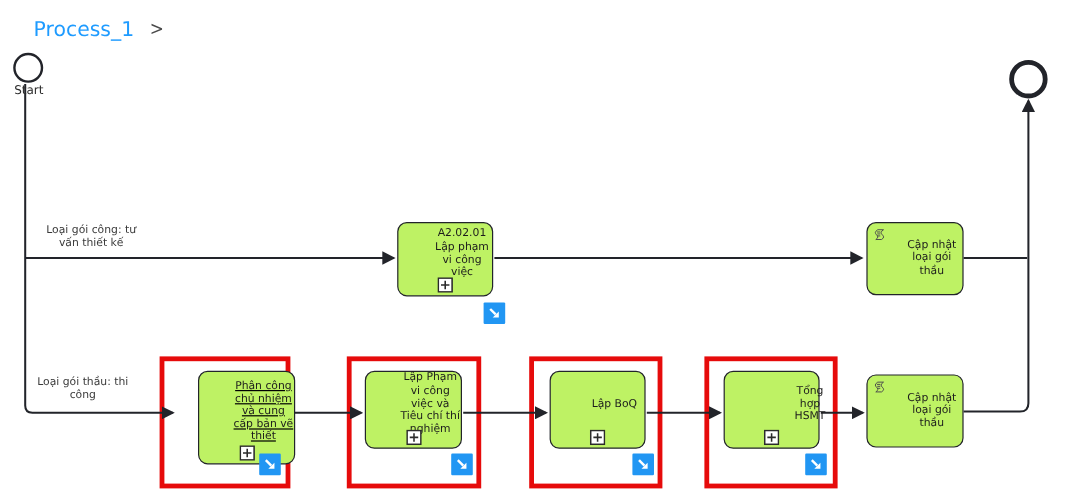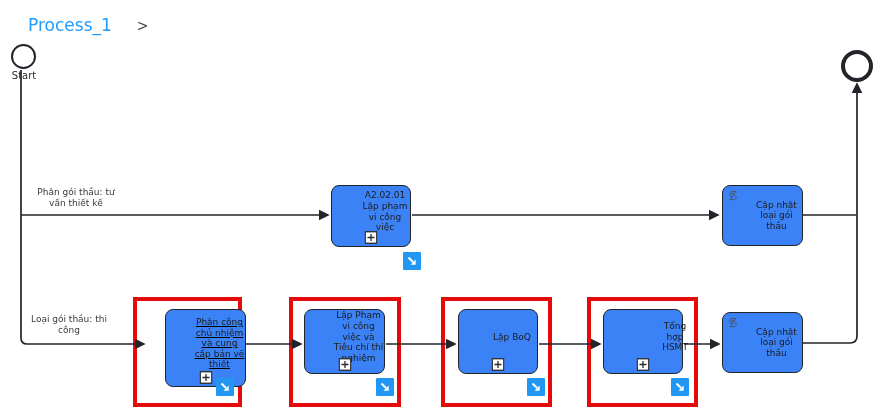--- a/index.html
+++ b/index.html
@@ -7,21 +7,21 @@
     --drilldown_blue:#2196f3;
     --link_blue:#1e9bff;
     --stroke_dark:#22242a;
   }
   *{box-sizing:border-box;margin:0;padding:0;}
   html,body{width:896px;height:417px;background:#fff;overflow:hidden;
     font-family:"DejaVu Sans","Liberation Sans",sans-serif;}
   #stage{position:relative;width:896px;height:417px;background:#fff;}
 
   
-  .breadcrumb{position:absolute;left:28px;top:15px;display:flex;align-items:center;gap:25px;
+  .breadcrumb{position:absolute;left:28px;top:15px;display:flex;align-items:center;gap:13px;
     font-size:17px;line-height:1.25;}
   .bc-link{color:var(--link_blue);cursor:pointer;}
   .bc-sep{color:#4a4a4a;font-size:14px;transform:scaleY(1.15);}
   .bc-current{color:#2e2e2e;}
 
   
   svg.flows{position:absolute;left:0;top:0;z-index:2;pointer-events:none;}
   .flowline{stroke:var(--stroke_dark);stroke-width:1.7;fill:none;}
   #ah path{fill:var(--stroke_dark);}
 
@@ -39,21 +39,21 @@
   .fl-bottom{left:24px;top:314px;width:90px;}
 
   
   .hl{position:absolute;border:4px solid var(--highlight_red);z-index:1;background:transparent;}
   .hl1{left:133px;top:297px;width:109px;height:110px;}
   .hl2{left:289px;top:297px;width:112px;height:110px;}
   .hl3{left:441px;top:297px;width:111px;height:110px;}
   .hl4{left:587px;top:297px;width:111px;height:110px;}
 
   
-  .task{position:absolute;background:#3b82f6;border:1.6px solid var(--stroke_dark);
+  .task{position:absolute;background:#bef264;border:1.6px solid var(--stroke_dark);
     border-radius:8px;z-index:3;display:flex;align-items:center;justify-content:center;
     cursor:pointer;padding-left:28px;}
   .task .tlabel{font-size:9px;line-height:1.18;color:#1c1c1c;text-align:center;z-index:1;}
   .task.sub{padding-bottom:9px;}
   .t-a20201{left:331px;top:185px;width:80px;height:62px;}
   .t-update-top{left:722px;top:185px;width:81px;height:61px;}
   .t-phan-cong{left:165px;top:309px;width:81px;height:78px;text-decoration:underline;}
   .t-lap-pham-vi{left:304px;top:309px;width:81px;height:65px;}
   .t-lap-boq{left:458px;top:309px;width:80px;height:65px;}
   .t-tong-hop{left:603px;top:309px;width:80px;height:65px;}
@@ -106,21 +106,21 @@
     <path class="flowline" d="M229 344 H301" marker-end="url(#ah)"></path>
     <path class="flowline" d="M386 344 H455" marker-end="url(#ah)"></path>
     <path class="flowline" d="M539 344 H600" marker-end="url(#ah)"></path>
     <path class="flowline" d="M684 344 H719" marker-end="url(#ah)"></path>
   </svg>
 
   <div class="event start-ev"></div>
   <div class="start-label">Start</div>
   <div class="event end-ev"></div>
 
-  <div class="flow-label fl-top">Phân gói thầu: tư vấn thiết kế</div>
+  <div class="flow-label fl-top">Loại gói công: tư vấn thiết kế</div>
   <div class="flow-label fl-bottom">Loại gói thầu: thi công</div>
 
   <div class="task sub t-a20201">
     <div class="tlabel tw66">A2.02.01 Lập phạm vi công việc</div>
     <svg class="plus" viewBox="0 0 14 14">
       <rect x="0.8" y="0.8" width="12.4" height="12.4" fill="#fff" stroke="#2b2b2b" stroke-width="1.4"></rect>
       <path d="M7 3.2 V10.8 M3.2 7 H10.8" stroke="#2b2b2b" stroke-width="1.4" fill="none"></path>
     </svg>
   </div>
 

